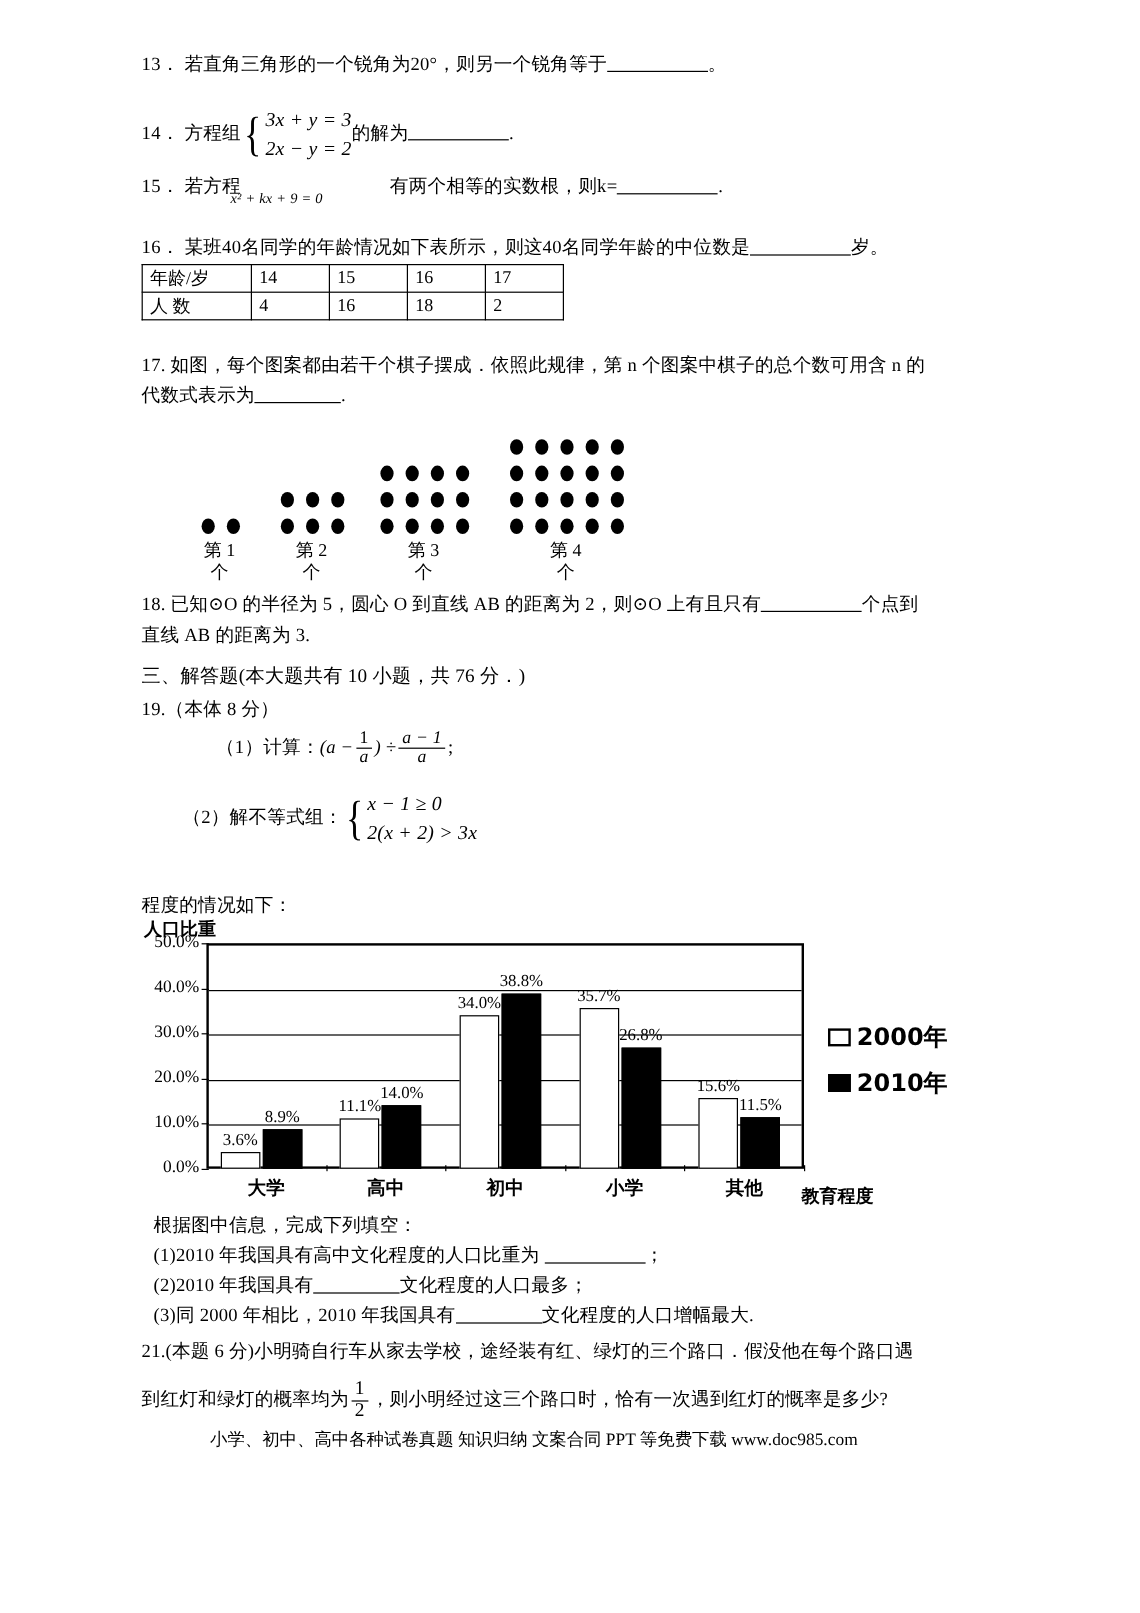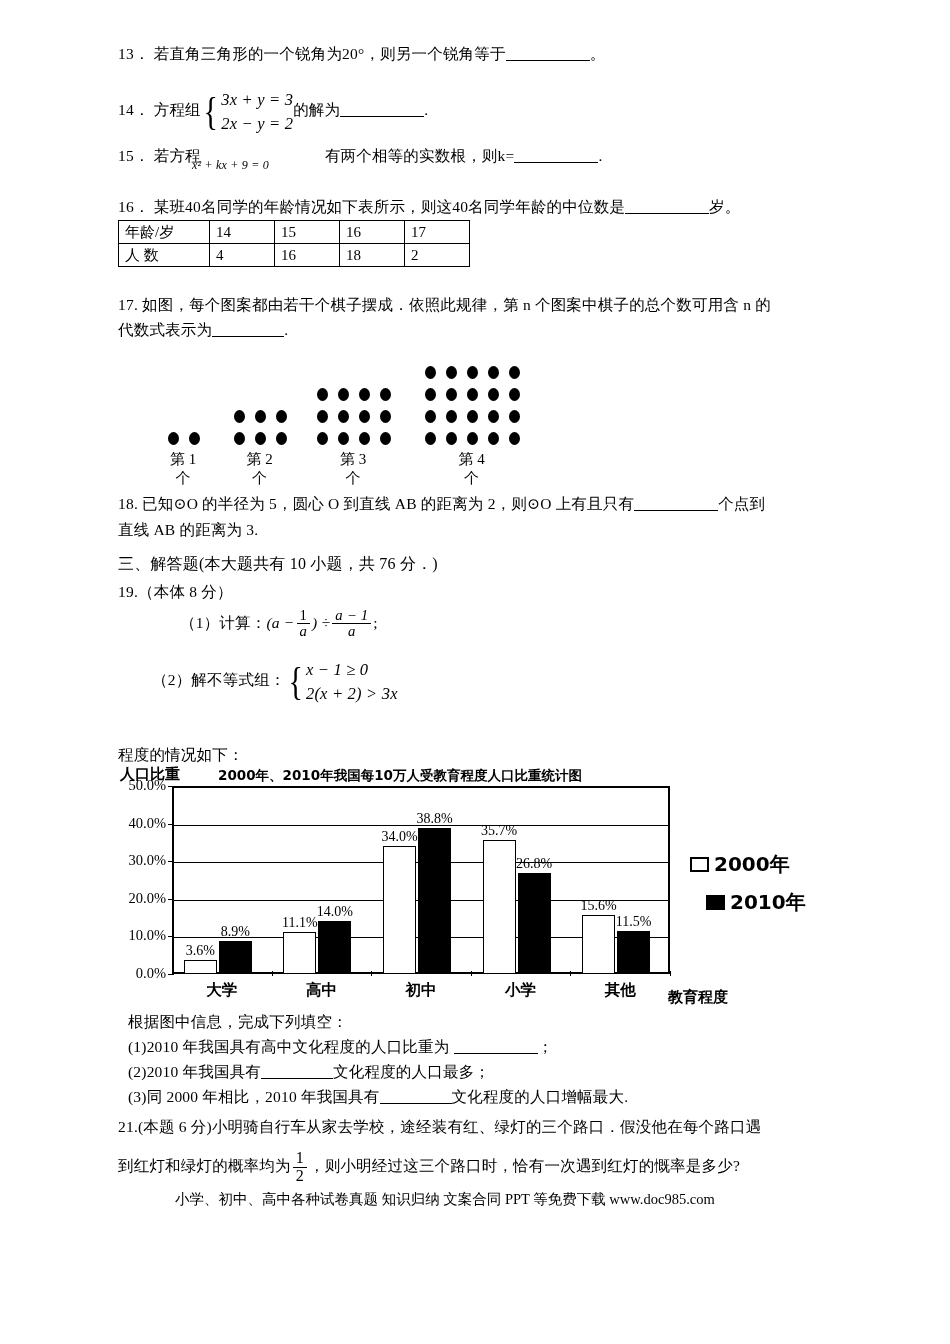--- a/index.html
+++ b/index.html
@@ -349,23 +349,20 @@
         </span>
       </span>
   </div>
 
   <div class="q" style="left:118px; top:743px;">
     <span>程度的情况如下：</span>
   </div>
 
   <div class="chart-ylabel" style="left:120px; top:765px;">
     <span>人口比重</span>
-  </div>
-  <div class="chart-title" style="left:218px; top:767px;">
-    <span>2000年、2010年我国每10万人受教育程度人口比重统计图</span>
   </div>
 
   <div class="chart-wrap" id="chart" style="left:0px; top:0px; width:950px; height:1050px;">
       <div class="plot" style="left: 172px; top: 786px; width: 498px; height: 188px;">
         <div class="gridline" style="top: 149.4px;"></div>
         <div class="gridline" style="top: 111.8px;"></div>
         <div class="gridline" style="top: 74.2px;"></div>
         <div class="gridline" style="top: 36.6px;"></div>
       </div>
       <div class="ytick" style="left: 110px; top: 965px; width: 56px;">0.0%</div>
@@ -407,21 +404,21 @@
       <div class="bar white" style="left: 582.2px; top: 915.344px; width: 33px; height: 58.656px;"></div>
       <div class="bar-label" style="left: 572.2px; top: 898.344px; width: 53px; text-align: center;">15.6%</div>
       <div class="bar black" style="left: 617.2px; top: 930.76px; width: 33px; height: 43.24px;"></div>
       <div class="bar-label" style="left: 607.2px; top: 913.76px; width: 53px; text-align: center;">11.5%</div>
       <div class="xtick-mark" style="left: 670px; top: 971px;"></div>
       <div class="cat-label" style="left: 580.2px; top: 980px; width: 80px; text-align: center;">其他</div>
       <div class="legend-item" style="left: 690px; top: 851px;">
         <span class="legend-swatch white"></span>
         <span class="legend-text">2000年</span>
       </div>
-      <div class="legend-item" style="left: 690px; top: 889px; margin-left: 16px;">
+      <div class="legend-item" style="left: 690px; top: 889px;">
         <span class="legend-swatch black"></span>
         <span class="legend-text">2010年</span>
       </div>
     </div>
 
   <div class="chart-xlabel" style="left:668px; top:988px;">
     <span>教育程度</span>
   </div>
 
   <div class="q" style="left:128px; top:1010px;">

